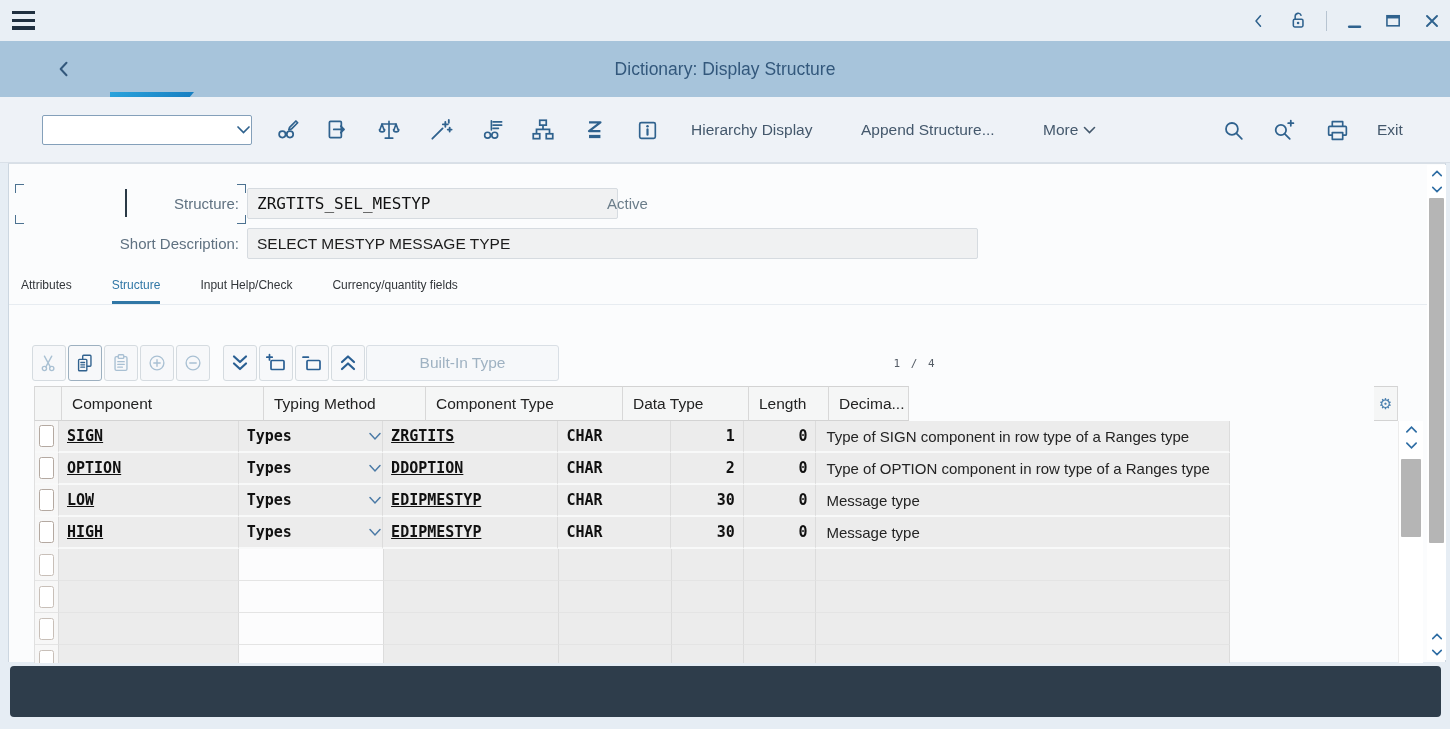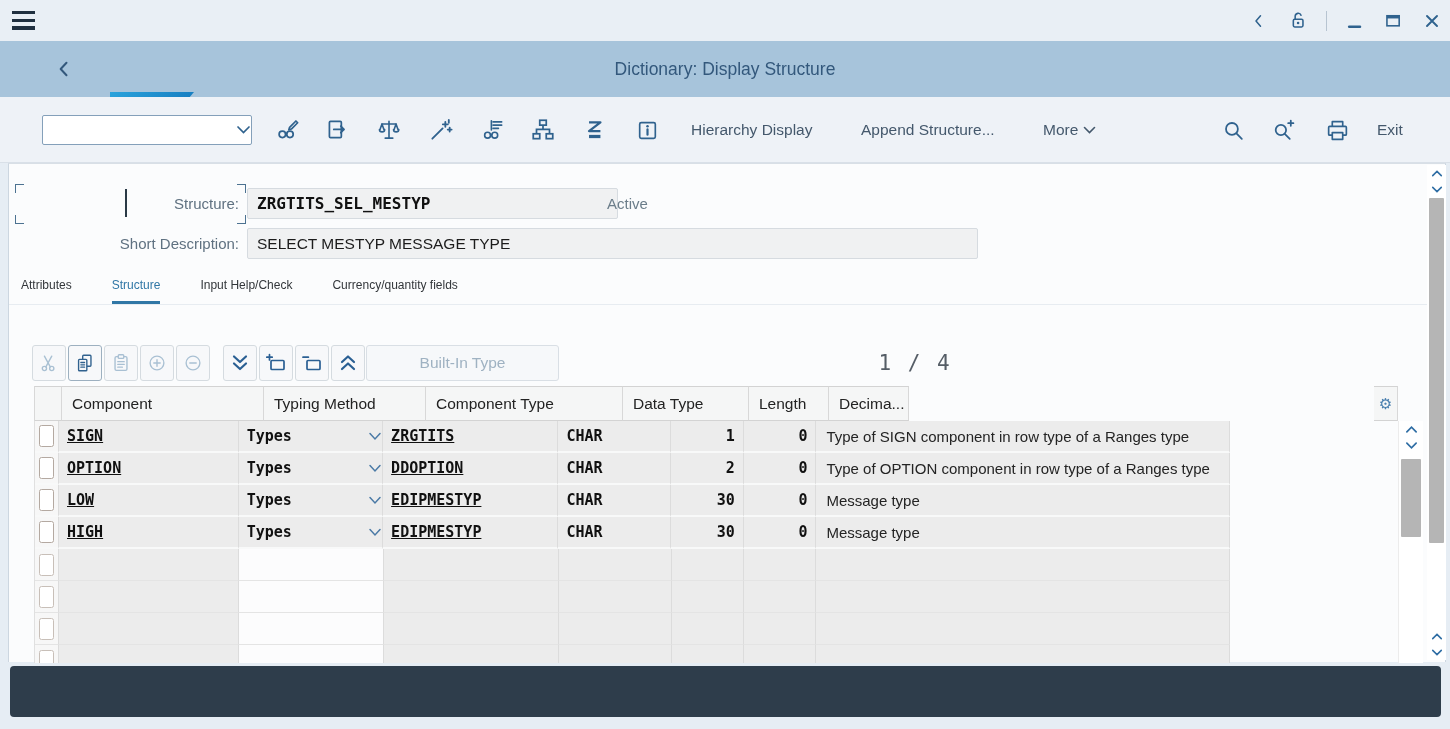--- a/index.html
+++ b/index.html
@@ -54,21 +54,21 @@
   .tab.active { color:#3077a6; border-bottom-color:#3077a6; }
 
   
   .gbtn { position:absolute; top:181px; width:34px; height:36px; background:#f7f8fa; border:1px solid #d5dbe0; border-radius:3px;
     display:flex; align-items:center; justify-content:center; cursor:pointer; }
   .gbtn.dis { color:#a9c0d3; }
   .gbtn.en  { color:#30618e; }
   .builtin { position:absolute; top:181px; left:357px; width:193px; height:36px; background:#f6f8fa; border:1px solid #d9dfe5; border-radius:3px;
     display:flex; align-items:center; justify-content:center; color:#9fb2c2; font-size:15.5px; }
   .rowind { position:absolute; top:181px; left:856px; width:100px; height:36px; display:flex; align-items:center; justify-content:center;
-    color:#555d66; font-size:21px; letter-spacing:2px; }
+    color:#555d66; font-size:11px; letter-spacing:2px; }
 
   
   .ghead { position:absolute; left:25px; top:222px; height:35px; display:flex; border-left:1px solid #d8d8d8; }
   .hc { background:#f5f6f6; border-top:1px solid #d3d3d3; border-bottom:1px solid #d3d3d3; border-right:1px solid #d8d8d8;
     display:flex; align-items:center; padding-left:10px; font-size:15.5px; color:#232323; white-space:nowrap; overflow:hidden; }
   .gearcell { position:absolute; left:1365px; top:222px; width:24px; height:35px; background:#f5f6f6;
     border-top:1px solid #d3d3d3; border-bottom:1px solid #d3d3d3; border-right:1px solid #d8d8d8;
     display:flex; align-items:center; justify-content:center; color:#4a7fae; font-size:15px; cursor:pointer; }
   .grows { position:absolute; left:25px; top:257px; width:1196px; height:242px; overflow:hidden; border-left:1px solid #e0e0e0; }
   .grow { display:flex; height:32px; }
@@ -265,21 +265,21 @@
   <div class="content">
 
     <span class="corner" style="left:6px;top:20px;border-top-width:1.5px;border-left-width:1.5px"></span>
     <span class="corner" style="left:228px;top:20px;border-top-width:1.5px;border-right-width:1.5px"></span>
     <span class="corner" style="left:6px;top:51px;border-bottom-width:1.5px;border-left-width:1.5px"></span>
     <span class="corner" style="left:228px;top:51px;border-bottom-width:1.5px;border-right-width:1.5px"></span>
     <span class="textcursor"></span>
 
     <div class="fieldlabel" style="top:24px">Structure:</div>
     <div class="fieldinput" style="left:238px;top:24px;width:371px">
-      <span class="mono" style="font-weight:bold;font-size:16px;color:#111">ZRGTITS_SEL_MESTYP</span>
+      <span class="mono" style="font-weight:normal;font-size:16px;color:#111">ZRGTITS_SEL_MESTYP</span>
     </div>
     <div style="position:absolute;left:598px;top:24px;height:31px;display:flex;align-items:center;color:#6b7d8a;font-size:15px">Active</div>
 
     <div class="fieldlabel" style="top:64px">Short Description:</div>
     <div class="fieldinput" style="left:238px;top:64px;width:731px">
       <span style="font-weight:500;font-size:15.5px;color:#1c1c1c">SELECT MESTYP MESSAGE TYPE</span>
     </div>
 
     <div class="tabs">
       <div class="tab">Attributes</div>

